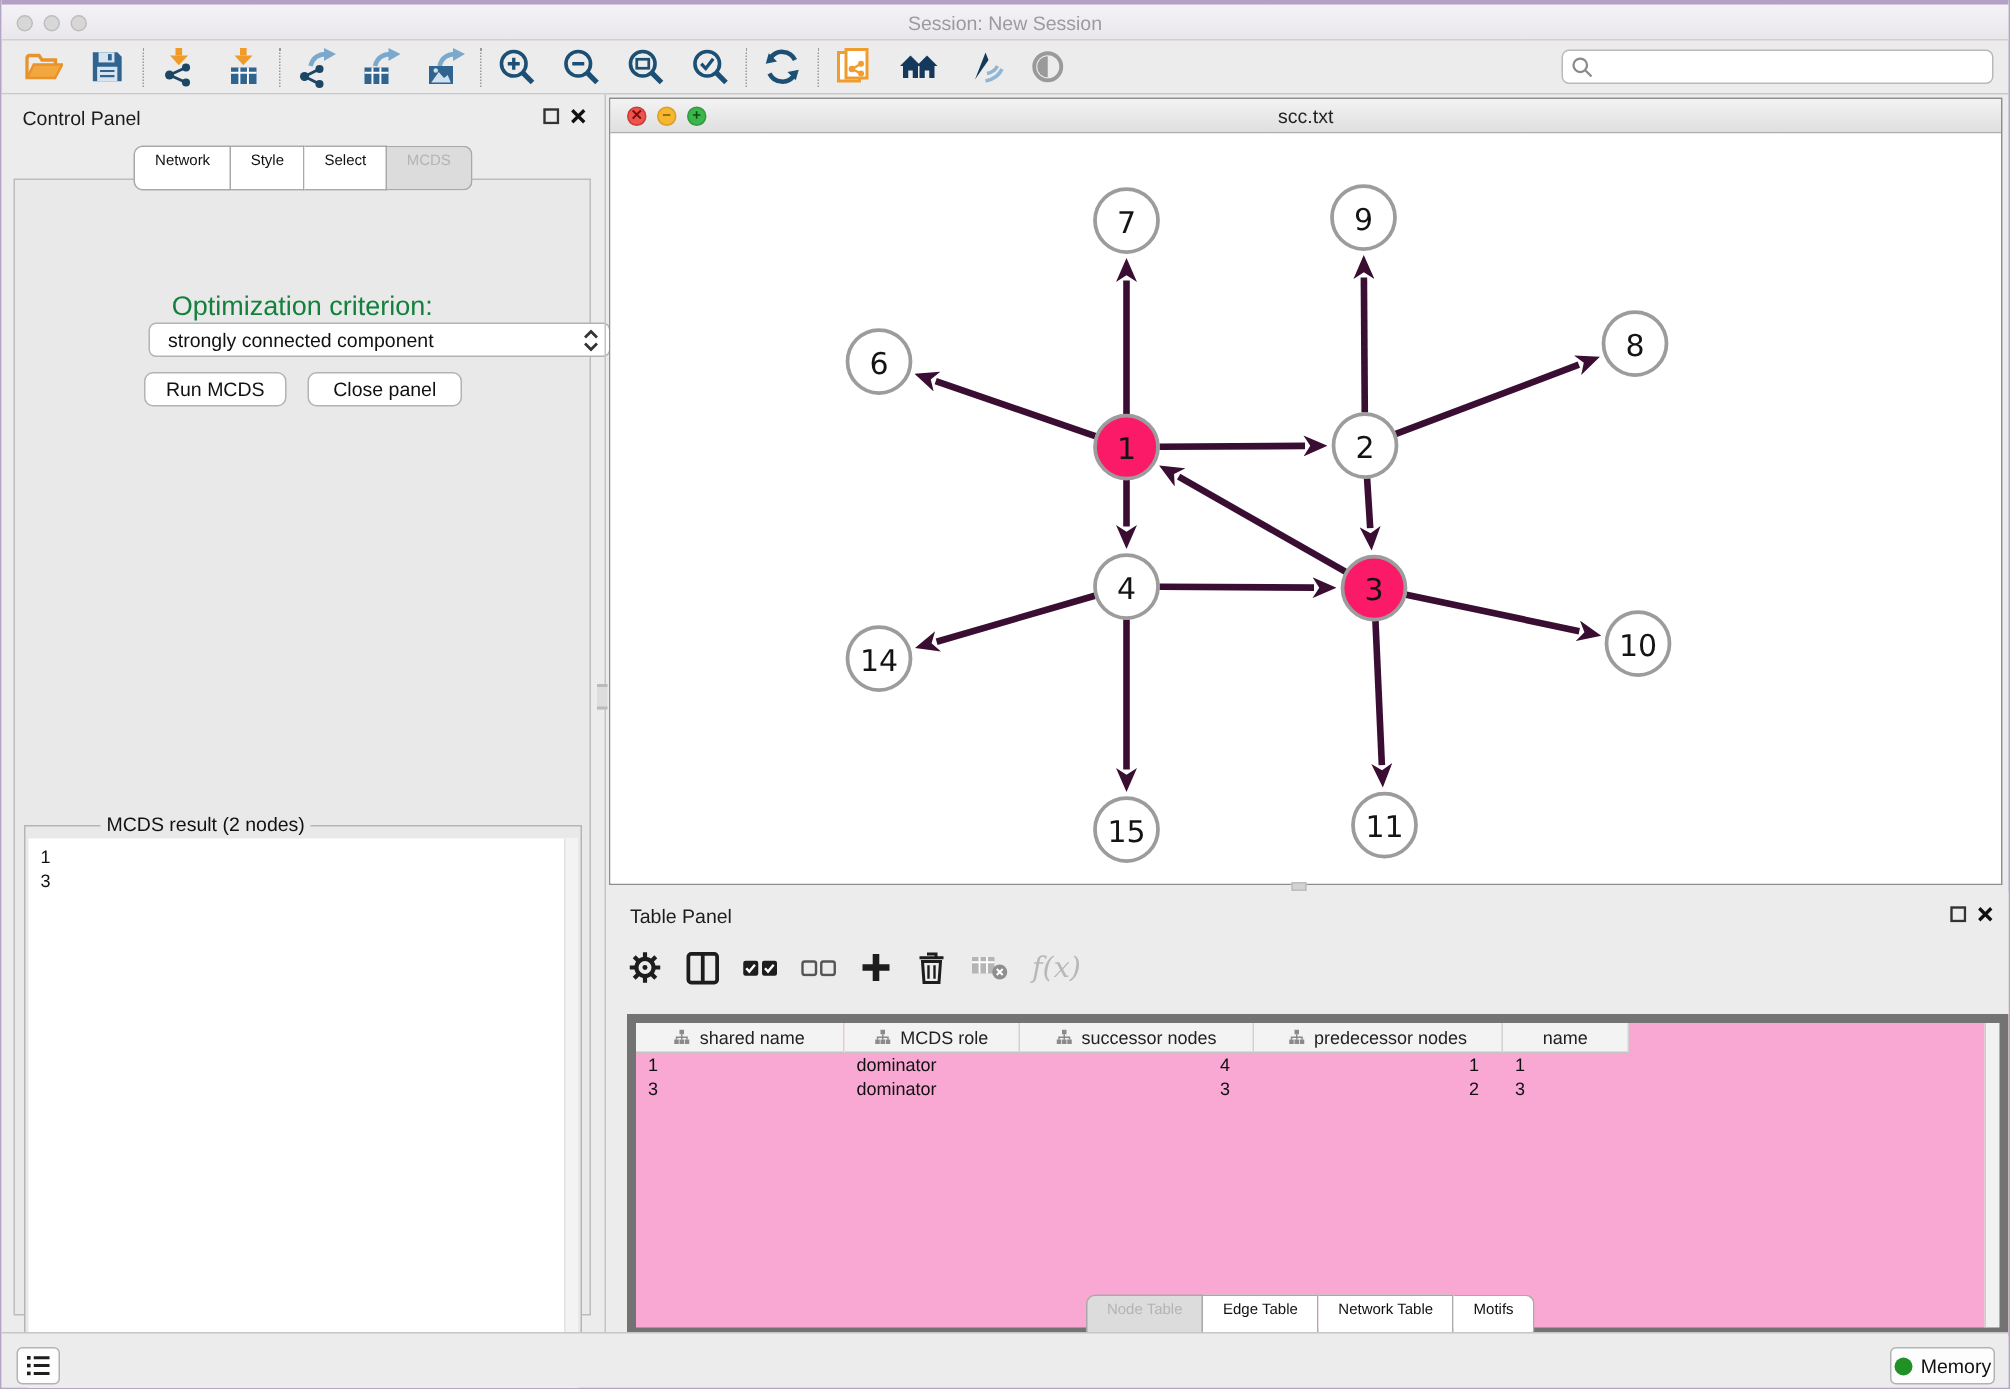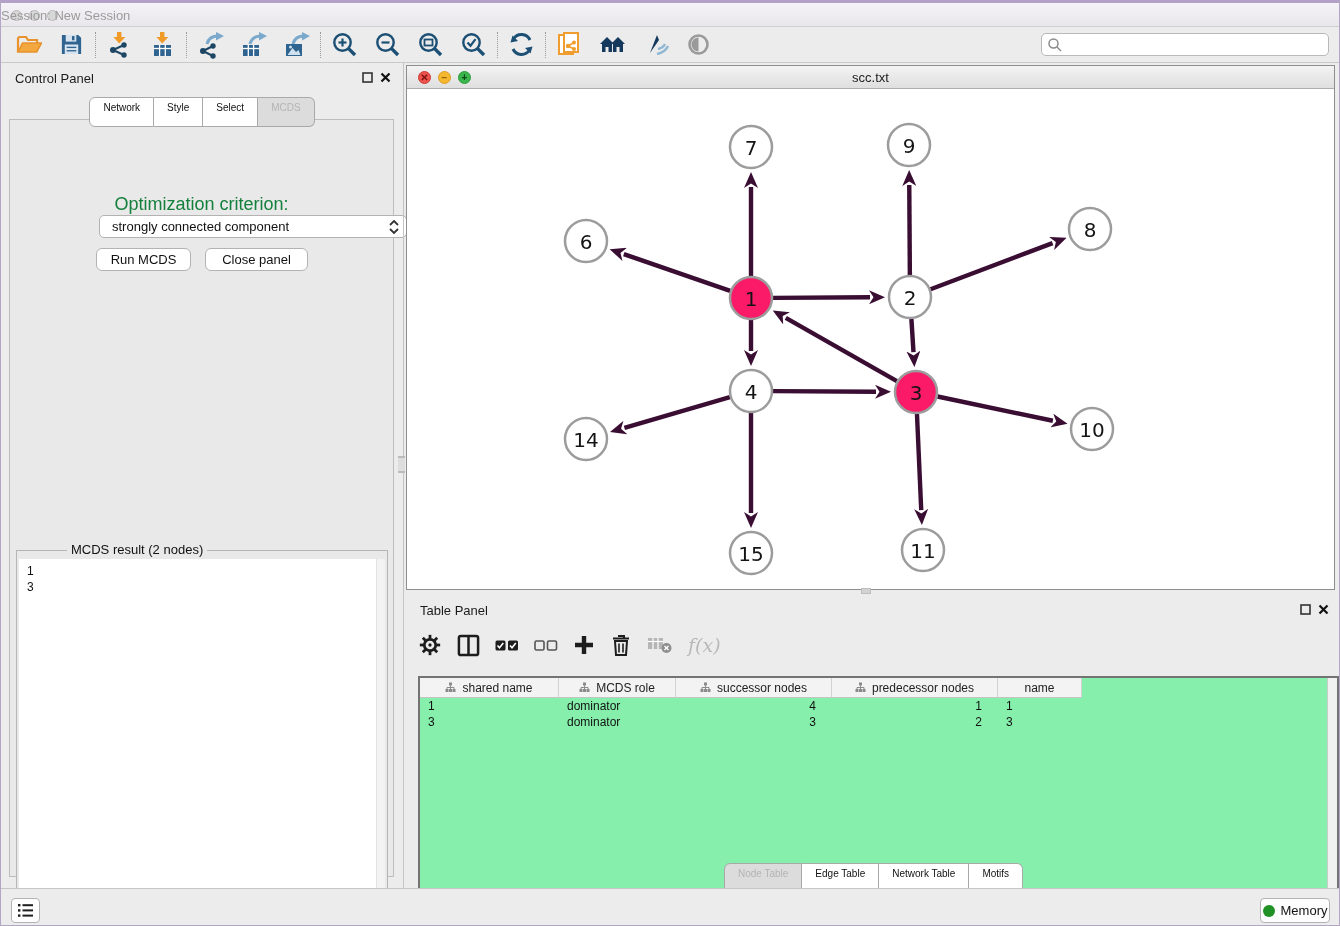--- a/index.html
+++ b/index.html
@@ -4,21 +4,21 @@
 <style>
   * { margin:0; padding:0; box-sizing:border-box; }
   html,body { width:1340px; height:926px; }
   body { font-family:"Liberation Sans", sans-serif; background:#ececec; }
   .app { position:relative; width:1340px; height:926px; background:#ececec; overflow:hidden;
          border-left:1px solid #b3a5c4; border-right:1px solid #b3a5c4; border-bottom:1px solid #b3a5c4;}
   
   .titlebar { position:absolute; left:0; top:0; width:100%; height:27px;
               background:linear-gradient(#f4f2f6,#e9e7ec); border-top:3px solid #b2a0c6;
               border-bottom:1px solid #cfcfcf; }
-  .titlebar .title { position:absolute; left:0; right:0; top:5px; text-align:left;
+  .titlebar .title { position:absolute; left:0; right:0; top:5px; text-align:center;
               color:#9b9b9b; font-size:13px; }
   .mac-dots { position:absolute; left:10px; top:7px; display:flex; gap:7px; }
   .mac-dots i { width:11px; height:11px; border-radius:50%; background:#d7d7d7; border:1px solid #bdbdbd; }
   
   .toolbar { position:absolute; left:0; top:27px; width:100%; height:36px;
              display:flex; align-items:center; padding-left:6px; border-bottom:1px solid #c9c9c9; }
   .tbtn { width:43px; height:32px; display:flex; align-items:center; justify-content:center; }
   .tsep { height:26px; border-left:1px dotted #9a9a9a; margin:0 2px; }
   .searchbox { position:absolute; right:10px; top:6px; width:288px; height:23px; background:#fff;
                border:1px solid #b9b9b9; border-radius:5px; display:flex; align-items:center; padding-left:5px; }
@@ -67,22 +67,22 @@
   .light.yellow { background:#f5b72e; border:1px solid #dd9e22; color:#8f5e06; }
   .light.green { background:#3cb54c; border:1px solid #2f9c3d; color:#0c4d14; }
   .canvas { position:absolute; left:0; top:23px; width:927px; height:500px; background:#fff; }
   .netgrip { position:absolute; left:860px; top:588px; width:10px; height:6px; background:#d2d2d2;
              border:1px solid #bdbdbd; }
   
   .tpanel { position:absolute; left:405px; top:595px; width:935px; height:293px; background:#ececec; }
   .t-toolbar { position:absolute; left:12px; top:27px; height:46px; display:flex; align-items:center; gap:15px; }
   .t-toolbar .ticon { display:flex; align-items:center; justify-content:center; }
   .fx { font-family:"DejaVu Serif", serif; font-style:italic; font-size:19px; color:#b8b8b8; }
-  .dtable { position:absolute; left:12px; top:81px; width:921px; height:215px; background:#86efac;
-            border:2px solid #737373; overflow:hidden; }
+  .dtable { position:absolute; left:12px; top:81px; width:921px; height:215px; background:#f9a8d4;
+            border:6px solid #737373; overflow:hidden; }
   .thead { display:flex; height:20px; }
   .th { height:20px; background:#f3f3f3; border-right:1px solid #d2d2d2; border-bottom:1px solid #c4c4c4;
         display:flex; align-items:center; justify-content:center; gap:6px; font-size:12px; color:#222; }
   .trow { display:flex; height:16px; }
   .td { font-size:12px; color:#111; padding:1px 8px 0 8px; overflow:hidden; white-space:nowrap; }
   .tscroll { position:absolute; right:0; top:0; width:10px; height:100%; background:#f1f1f1;
              border-left:1px solid #cccccc; }
   .t-tabs { position:absolute; left:0; right:0; top:268px; display:flex; justify-content:center; }
   
   .statusbar { position:absolute; left:0; top:888px; width:100%; height:38px; background:#ececec;

